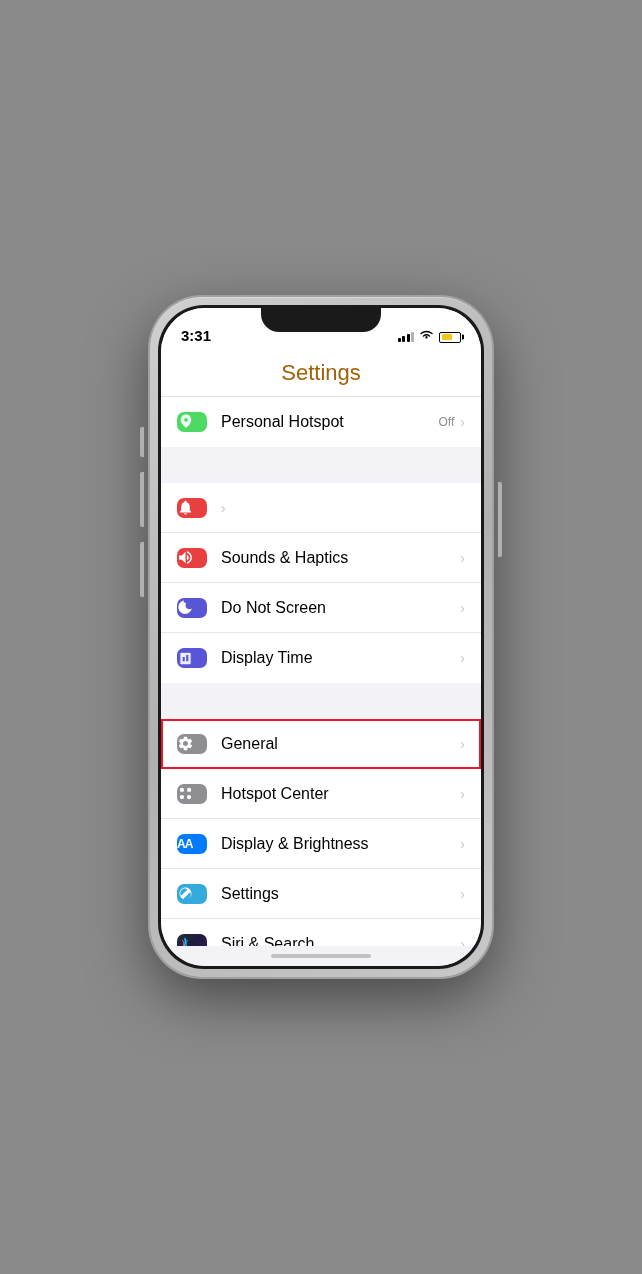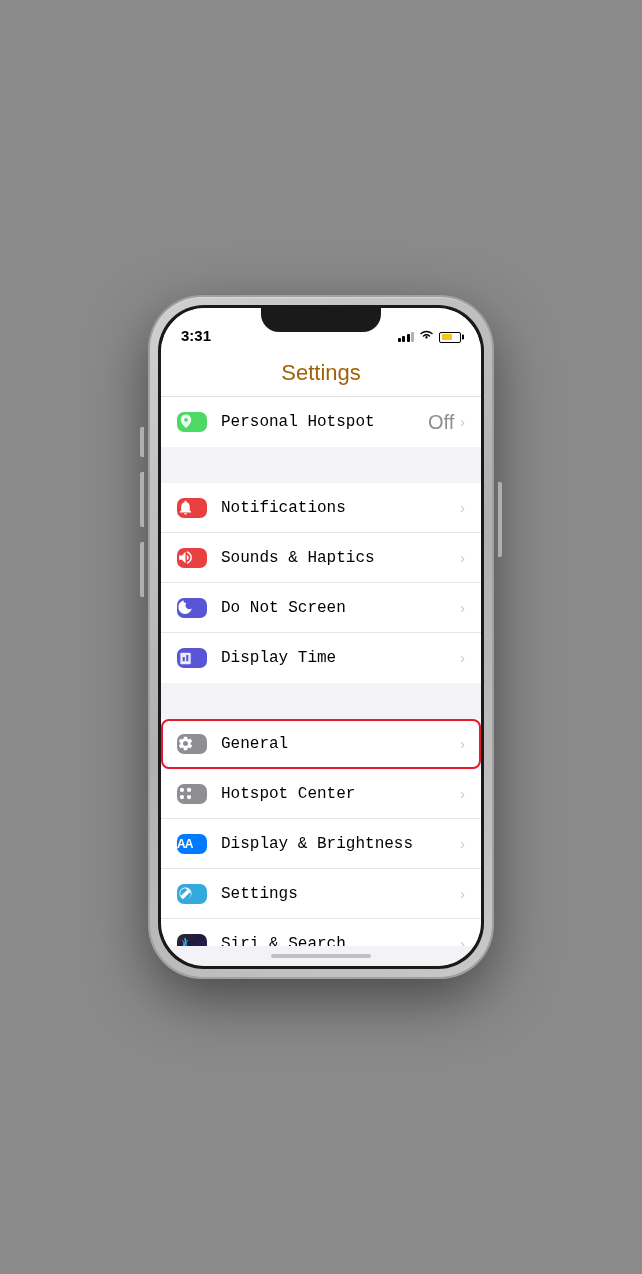--- a/index.html
+++ b/index.html
@@ -168,36 +168,35 @@
       justify-content: flex-start;
       margin-right: 14px;
       flex-shrink: 0;
       font-size: 16px;
       color: white;
     }
     .row-label {
       flex: 1;
       font-size: 16px;
       color: #000;
-      font-family: Liberation Mono, monospace;
     }
     .row-value {
-      font-size: 20px;
+      font-size: 12px;
       color: #8e8e93;
       margin-right: 6px;
     }
     .chevron {
       color: #c7c7cc;
       font-size: 14px;
     }
     
     .general-row {
       outline: 2.5px solid #e8192c;
       outline-offset: -2px;
-      border-radius: 8px;
+      border-radius: 0;
       z-index: 2;
     }
     
     .home-indicator {
       height: 20px;
       display: flex;
       align-items: center;
       justify-content: center;
       background: #f2f2f7;
       flex-shrink: 0;
@@ -308,21 +307,20 @@
 
         <div class="settings-section">
           <div class="settings-group">
 
             <div class="settings-row">
               <div class="row-icon" style="background:#e84040;">
                 <svg width="17" height="17" viewBox="0 0 24 24" fill="white">
                   <path d="M12 22c1.1 0 2-.9 2-2h-4c0 1.1.9 2 2 2zm6-6V11c0-3.07-1.64-5.64-4.5-6.32V4c0-.83-.67-1.5-1.5-1.5s-1.5.67-1.5 1.5v.68C7.63 5.36 6 7.92 6 11v5l-2 2v1h16v-1l-2-2z"></path>
                 </svg>
               </div>
-              <span class="row-label">Notifications</span>
               <span class="chevron">›</span>
             </div>
 
             <div class="settings-row">
               <div class="row-icon" style="background:#e84040;">
                 <svg width="17" height="17" viewBox="0 0 24 24" fill="white">
                   <path d="M3 9v6h4l5 5V4L7 9H3zm13.5 3c0-1.77-1.02-3.29-2.5-4.03v8.05c1.48-.73 2.5-2.25 2.5-4.02zM14 3.23v2.06c2.89.86 5 3.54 5 6.71s-2.11 5.85-5 6.71v2.06c4.01-.91 7-4.49 7-8.77s-2.99-7.86-7-8.77z"></path>
                 </svg>
               </div>
               <span class="row-label">Sounds &amp; Haptics</span>

